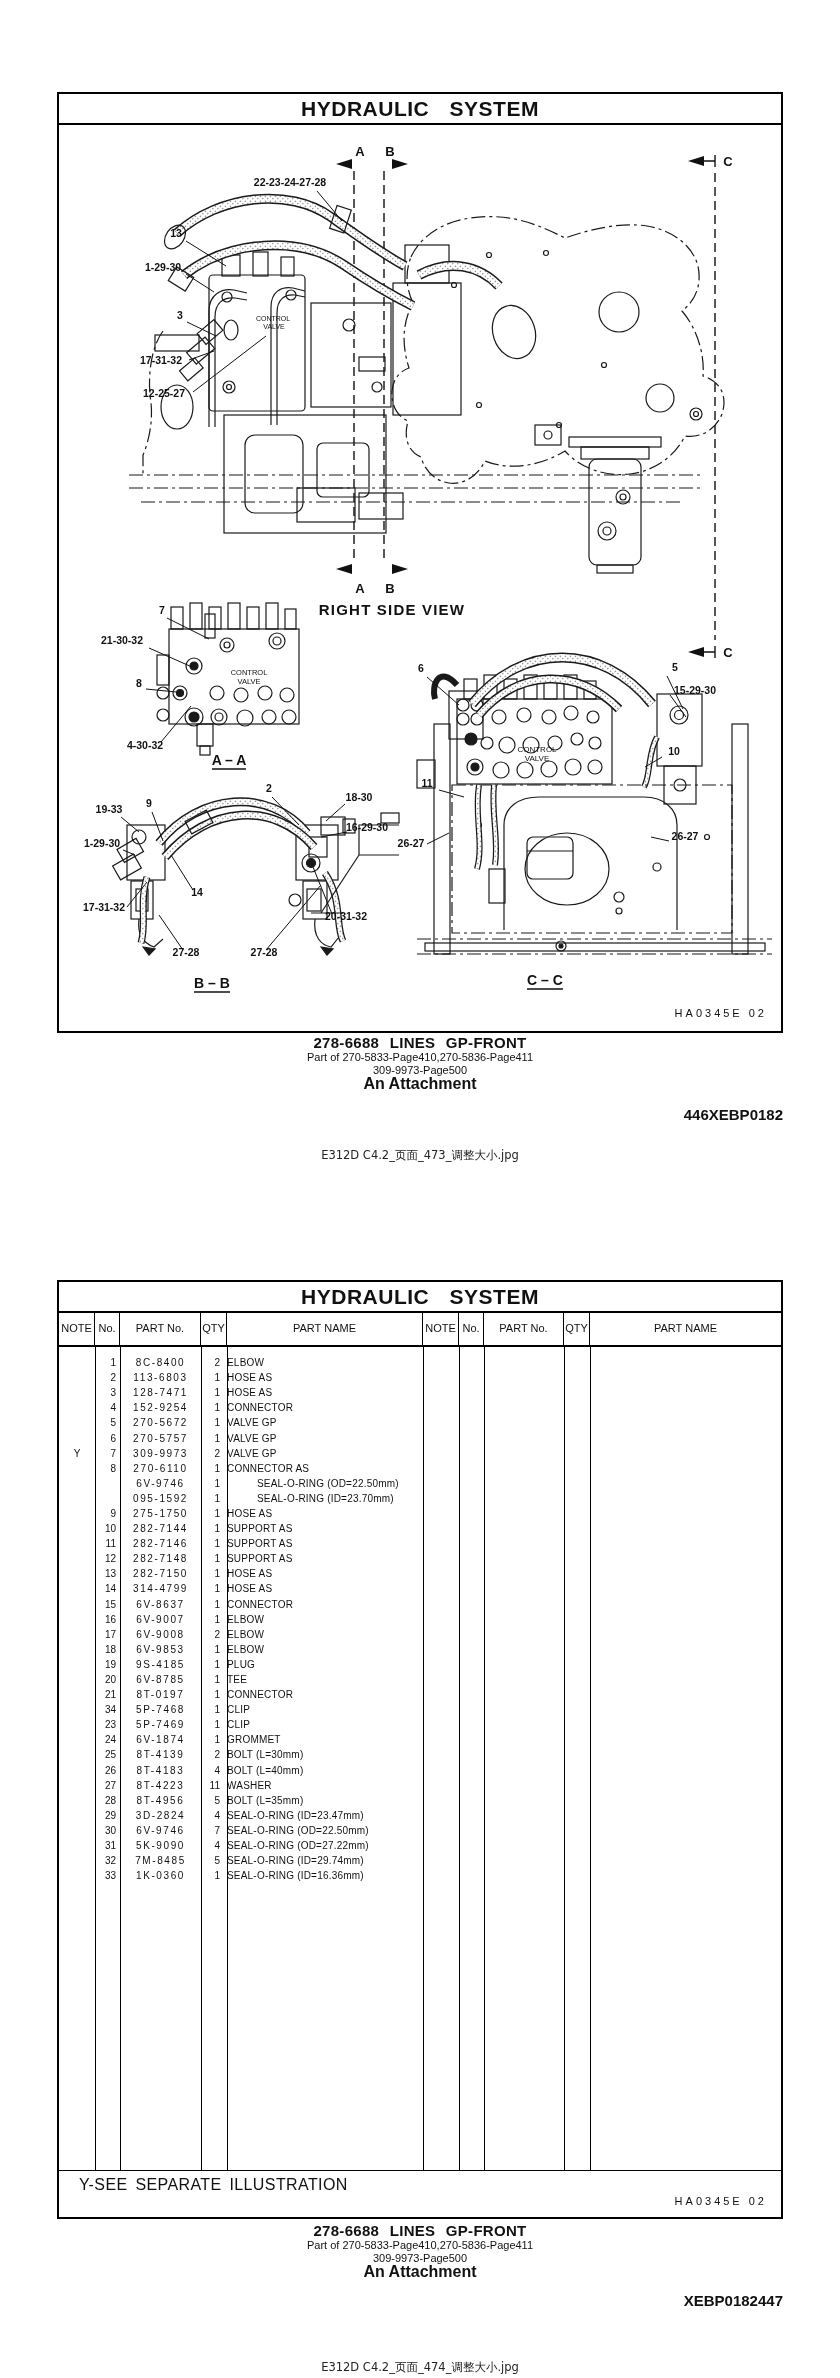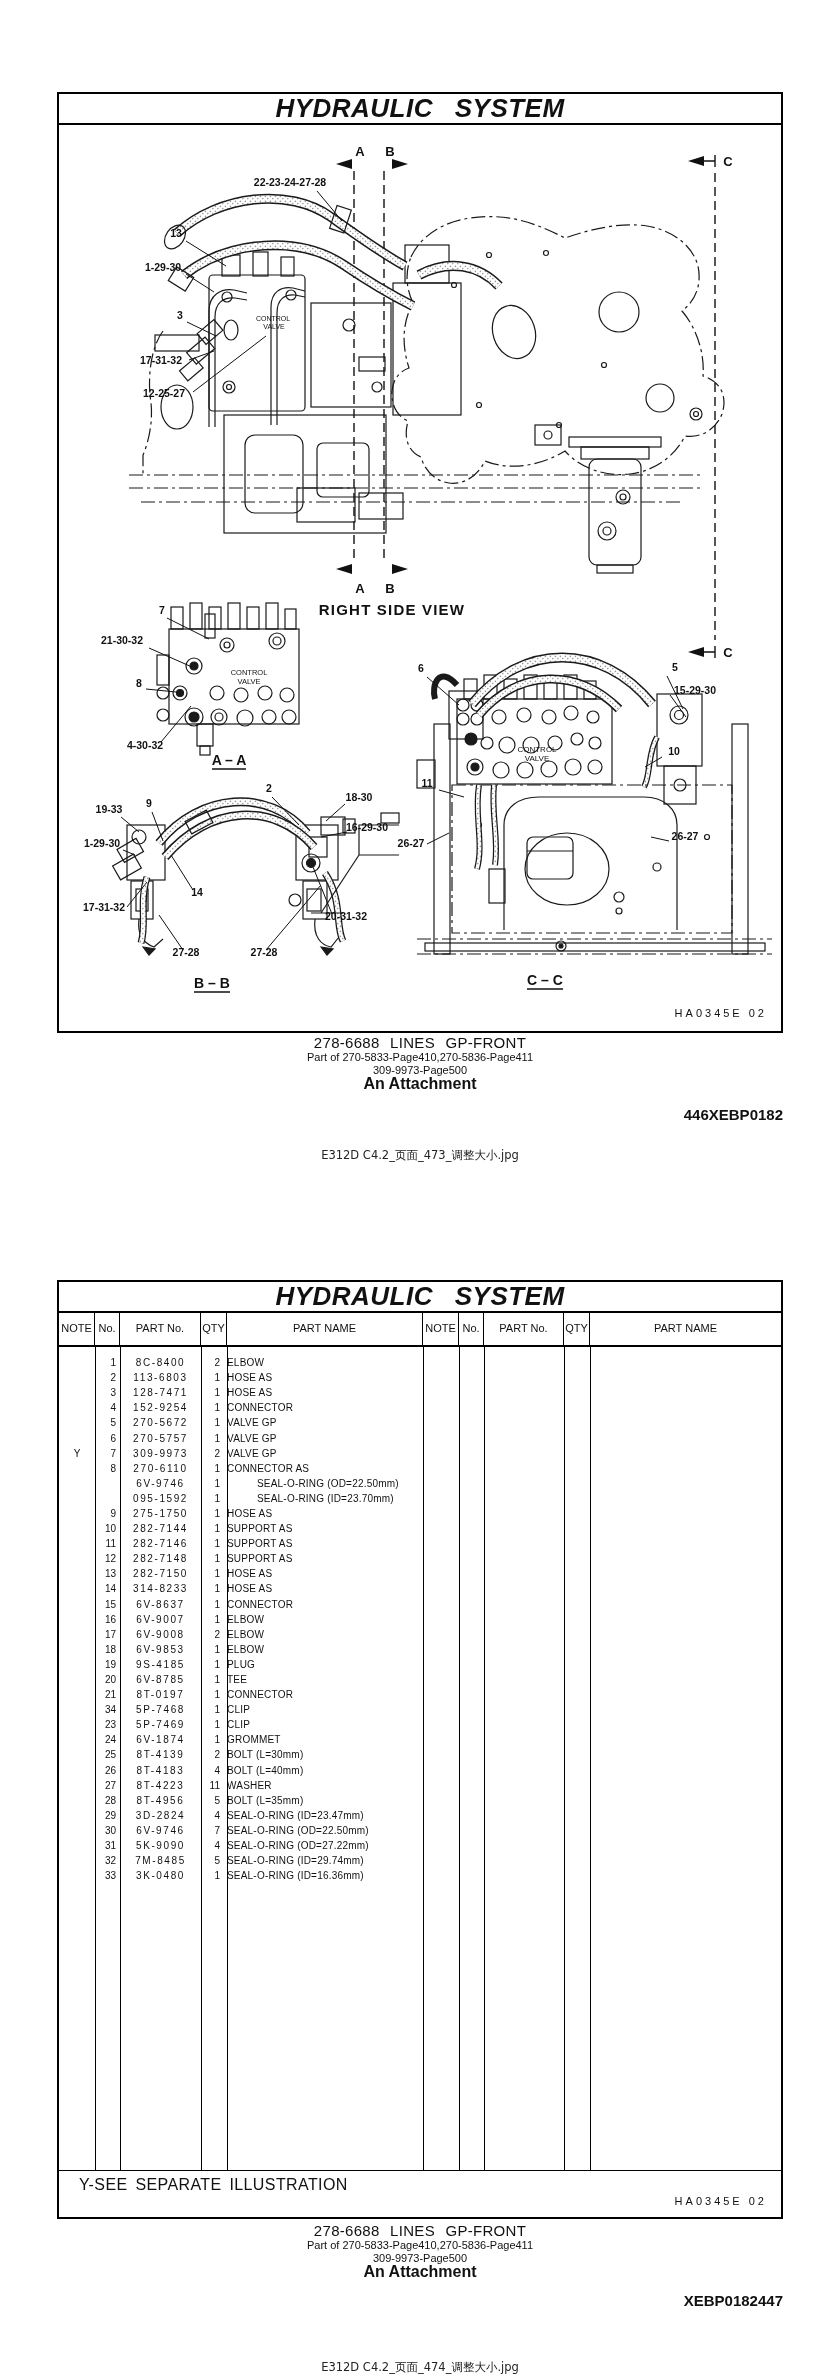--- a/index.html
+++ b/index.html
@@ -2,27 +2,27 @@
 <html><head>
 <meta charset="utf-8">
 <style>
   html,body{margin:0;padding:0;background:#fff;}
   .canvas{position:relative;width:840px;height:2378px;background:#fff;
           font-family:"Liberation Sans",sans-serif;color:#111;}
   .page{position:absolute;left:57px;width:722px;border:2px solid #000;background:#fff;}
   .page1{top:92px;height:937px;}
   .page2{top:1280px;height:935px;}
   .title-bar{height:29px;border-bottom:2px solid #000;display:flex;align-items:center;justify-content:center;}
-  .page-title{font-size:26px;font-weight:bold;letter-spacing:.5px;word-spacing:14px;font-style:italic;}
+  .page-title{font-size:21px;font-weight:bold;letter-spacing:.5px;word-spacing:14px;}
   .draw-area{position:absolute;left:0;top:31px;right:0;bottom:0;}
   svg{display:block;}
   .ha-code{position:absolute;right:14px;bottom:12px;font-size:11px;letter-spacing:3px;}
   .footer-block{position:absolute;left:0;width:840px;text-align:center;}
   .f1{top:1034px;} .f2{top:2222px;}
-  .f-title{font-size:15px;font-weight:normal;word-spacing:6px;letter-spacing:.3px;}
+  .f-title{font-size:15px;font-weight:bold;word-spacing:6px;letter-spacing:.3px;}
   .f-line{font-size:11px;line-height:13px;}
   .f-line4{font-size:16px;line-height:14px;font-weight:bold;}
   .pageno-row{position:absolute;left:57px;width:726px;display:flex;justify-content:flex-end;font-size:15px;font-weight:bold;}
   .p1{top:1106px;} .p2{top:2292px;}
   .caption{position:absolute;left:0;width:840px;text-align:center;font-size:11.5px;color:#222;
            font-family:"DejaVu Sans",sans-serif;}
   .c1{top:1148px;} .c2{top:2360px;}
   
   .thead{position:absolute;left:0;right:0;top:29px;height:34px;display:grid;
          grid-template-columns:36px 25px 81px 26px 196px 36px 25px 80px 26px 191px;
@@ -525,21 +525,21 @@
         <div class="trow">
           <span class="tc tc-note"></span>
           <span class="tc tc-no">13</span>
           <span class="tc tc-part">282-7150</span>
           <span class="tc tc-qty">1</span>
           <span class="tc tc-name">HOSE AS</span>
         </div>
         <div class="trow">
           <span class="tc tc-note"></span>
           <span class="tc tc-no">14</span>
-          <span class="tc tc-part">314-8233</span>
+          <span class="tc tc-part">314-4799</span>
           <span class="tc tc-qty">1</span>
           <span class="tc tc-name">HOSE AS</span>
         </div>
         <div class="trow">
           <span class="tc tc-note"></span>
           <span class="tc tc-no">15</span>
           <span class="tc tc-part">6V-8637</span>
           <span class="tc tc-qty">1</span>
           <span class="tc tc-name">CONNECTOR</span>
         </div>
@@ -658,21 +658,21 @@
         <div class="trow">
           <span class="tc tc-note"></span>
           <span class="tc tc-no">32</span>
           <span class="tc tc-part">7M-8485</span>
           <span class="tc tc-qty">5</span>
           <span class="tc tc-name">SEAL-O-RING (ID=29.74mm)</span>
         </div>
         <div class="trow">
           <span class="tc tc-note"></span>
           <span class="tc tc-no">33</span>
-          <span class="tc tc-part">3K-0480</span>
+          <span class="tc tc-part">1K-0360</span>
           <span class="tc tc-qty">1</span>
           <span class="tc tc-name">SEAL-O-RING (ID=16.36mm)</span>
         </div>
       </div>
     <div class="note-row">
       <div class="note-text">Y-SEE  SEPARATE  ILLUSTRATION</div>
       <div class="note-code">HA0345E  02</div>
     </div>
   </div>
 

